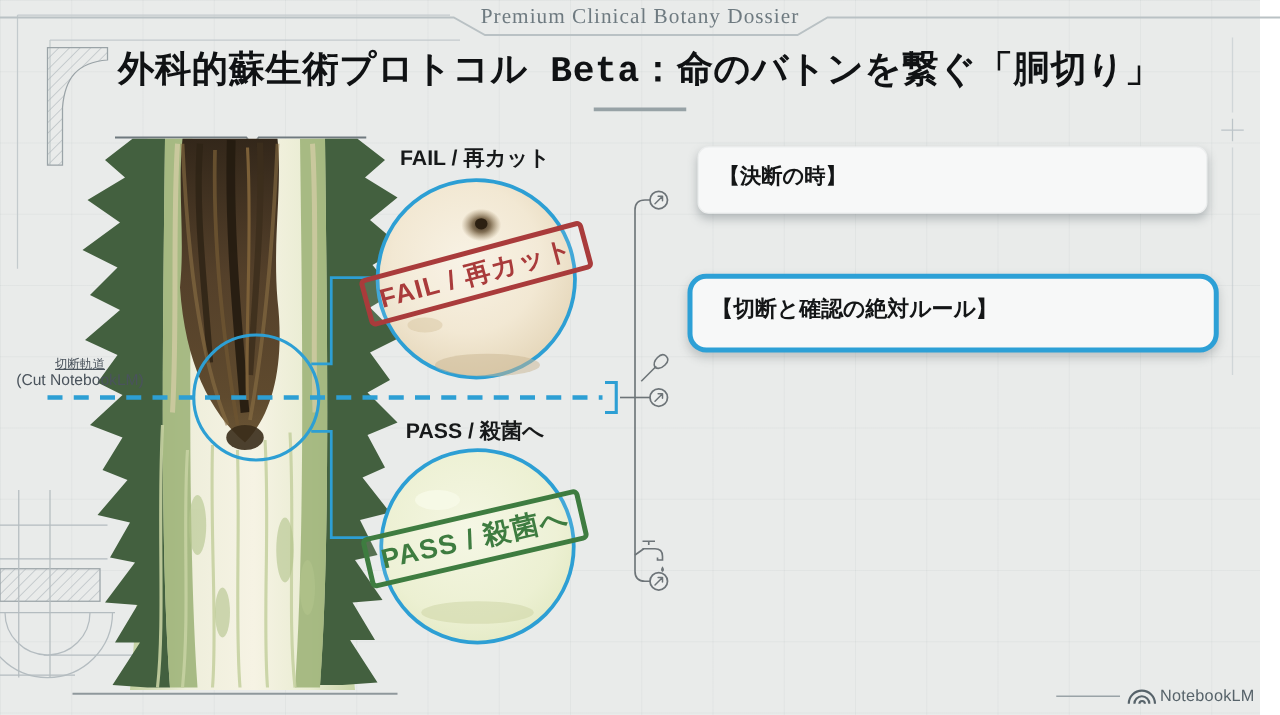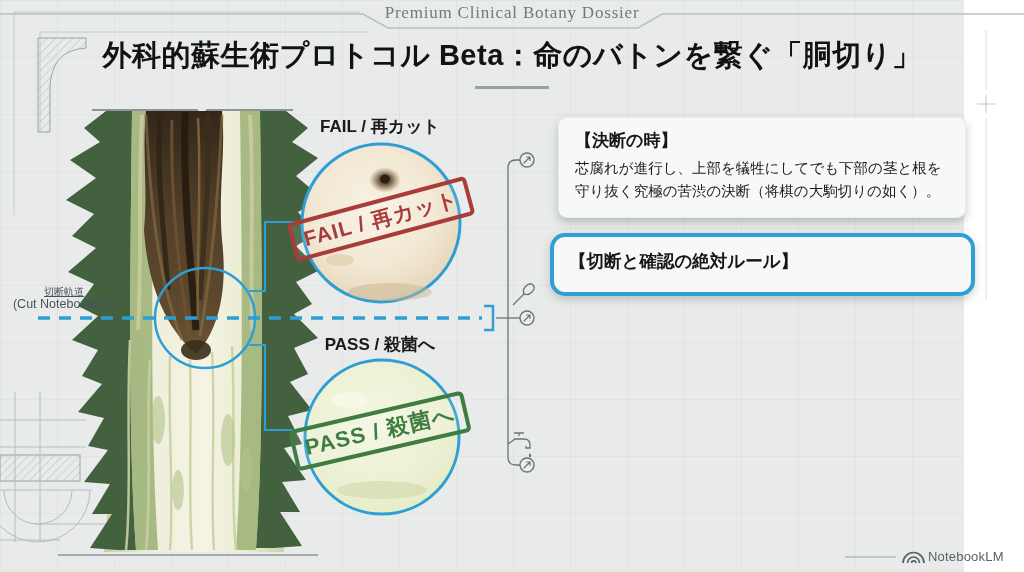--- a/index.html
+++ b/index.html
@@ -8,32 +8,33 @@
     font-family:"Liberation Sans","DejaVu Sans",sans-serif;
     color:#1b1d1e;
   }
   .stage{
     position:relative;width:964px;height:572px;
     background-color:#e9ebea;
     background-image:
       linear-gradient(rgba(130,145,150,.08) 1px, transparent 1px),
       linear-gradient(90deg, rgba(130,145,150,.08) 1px, transparent 1px);
     background-size:57px 57px;
+    padding-left:44px;
   }
   .abs{position:absolute;}
   svg{display:block;}
   
   .banner-text{
     top:3px;left:0;width:1024px;text-align:center;
     font-family:"Liberation Serif","DejaVu Serif",serif;
     font-size:17px;color:#6e7a80;letter-spacing:.8px;
   }
   .page-title{
     top:36px;left:0;width:1024px;text-align:center;
-    font-family:Liberation Sans, sans-serif;
+    font-family:Liberation Mono, monospace;
     font-weight:bold;font-size:29px;color:#101214;letter-spacing:.5px;
   }
   .title-divider{
     top:86px;left:475px;width:74px;height:3px;background:#97a2a6;
   }
   
   .circle-label{
     width:220px;text-align:center;font-weight:bold;font-size:17px;color:#17191a;
   }
   .fail-label{top:115px;left:270px;}
@@ -54,27 +55,27 @@
     color:#3e7c40;border:4px solid #3e7c40;font-size:22px;
   }
   
   .cut-label{top:286px;left:12px;width:104px;text-align:center;color:#4a535c;}
   .cut-label .jp{font-size:10px;line-height:11px;text-decoration:underline;}
   .cut-label .en{font-size:12.5px;line-height:14px;}
   
   .card{
     background:#f7f8f8;border:1px solid #eceeee;border-radius:9px;
     box-shadow:0 4px 8px rgba(95,105,110,.38);
-    padding:11px 16px 12px 16px;box-sizing:border-box;font-family:Liberation Mono, monospace;
+    padding:11px 16px 12px 16px;box-sizing:border-box;
   }
   .card .card-title{font-weight:bold;font-size:17px;margin:0 0 6px 0;color:#141617;}
   .card .card-body{font-size:14.5px;line-height:1.62;color:#1a1c1d;white-space:pre-line;}
   .card1{top:117px;left:558px;width:408px;}
   .card2{
-    top:233px;left:550px;width:425px;
+    top:219px;left:550px;width:425px;
     border:4px solid #2da0d6;border-radius:15px;
     box-shadow:0 4px 8px rgba(95,105,110,.3);
     padding:12px 15px 13px 15px;
   }
   .card2 .card-title{font-size:17.5px;}
   .card3{top:408px;left:558px;width:408px;}
   
   .brand-text{
     top:549px;left:928px;font-size:13px;font-weight:normal;color:#57636a;letter-spacing:.2px;
   }
@@ -259,21 +260,20 @@
   </div>
 
   <div class="abs circle-label fail-label">FAIL / 再カット</div>
   <div class="abs stamp stamp-fail">FAIL / 再カット</div>
 
   <div class="abs circle-label pass-label">PASS / 殺菌へ</div>
   <div class="abs stamp stamp-pass">PASS / 殺菌へ</div>
 
   <div class="abs card card1">
     <div class="card-title">【決断の時】</div>
-    <div class="card-body">芯腐れが進行し、上部を犠牲にしてでも下部の茎と根を守り抜く究極の苦渋の決断（将棋の大駒切りの如く）。</div>
   </div>
 
   <div class="abs card card2">
     <div class="card-title">【切断と確認の絶対ルール】</div>
   </div>
 
 
   <div class="abs brand-text">NotebookLM</div>
 
 </div>

